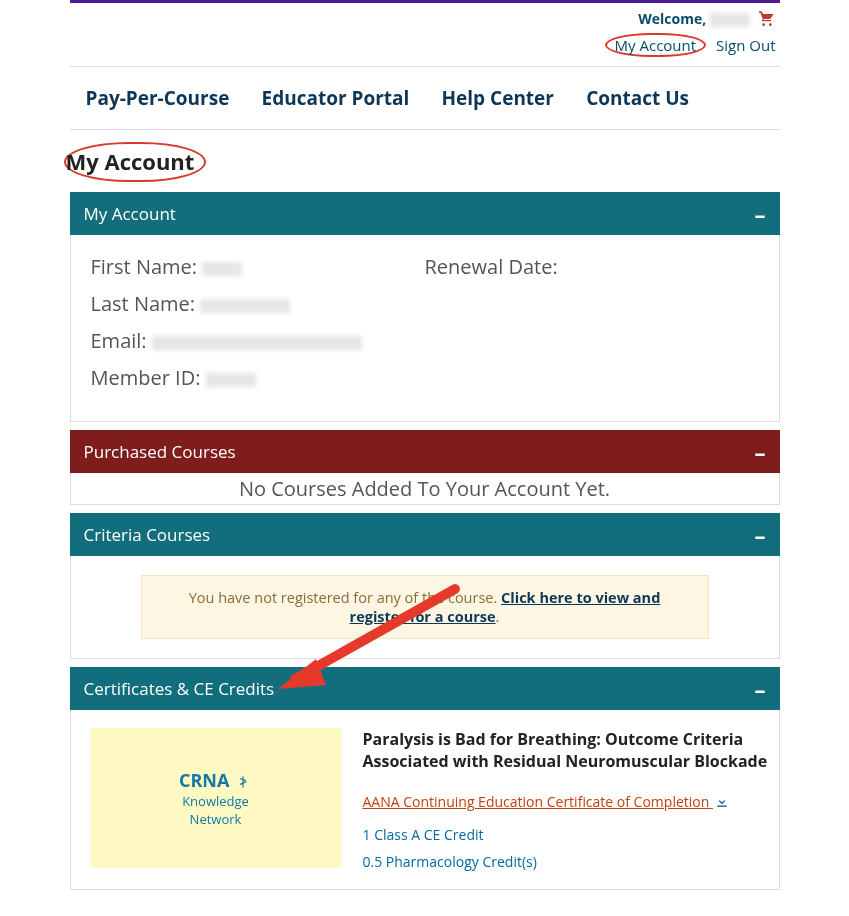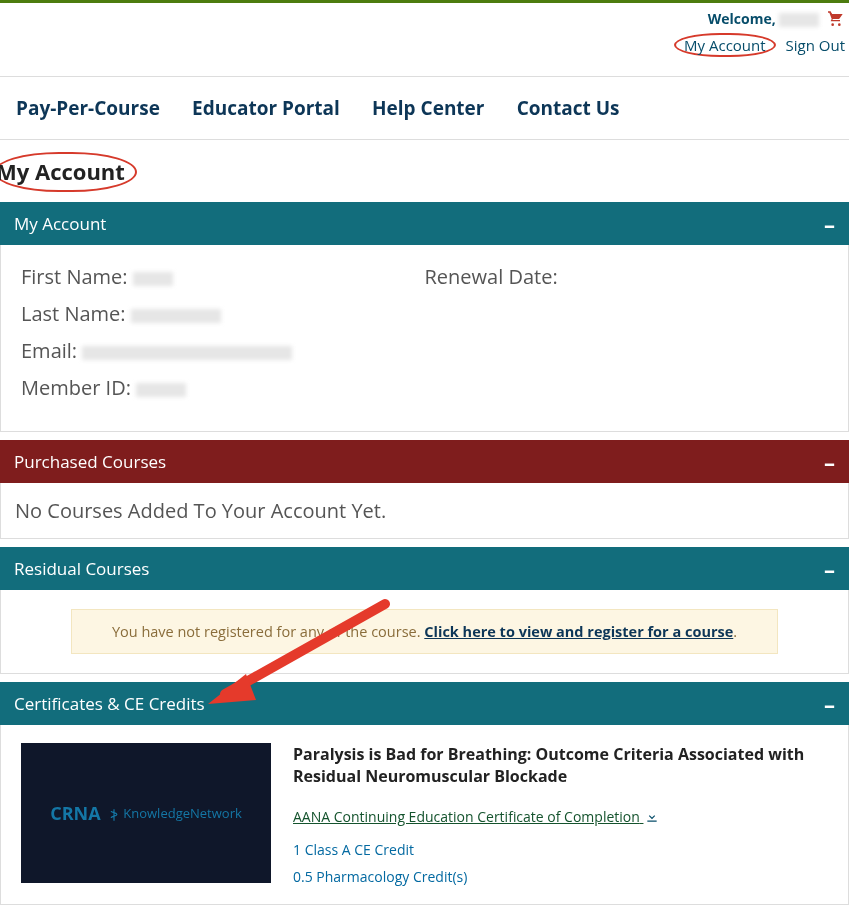--- a/index.html
+++ b/index.html
@@ -1,58 +1,58 @@
 <!DOCTYPE html>
 <html><head>
 <meta charset="utf-8">
 <style>
   html,body{margin:0;padding:0;font-family:"Segoe UI","Open Sans",Arial,sans-serif;color:#333;background:#fff}
-  .page{width:849px;margin:0 auto;border-top:3px solid #4d7c0f}
+  .page{width:710px;margin:0 auto;border-top:3px solid #4c1d95}
   
   .topbar{display:flex;justify-content:flex-end;padding:6px 4px 2px 0;font-size:14px;position:relative}
   .welcome{font-weight:700;color:#074d6a}
   .welcome-name{display:inline-block;width:40px;height:14px;background:#e6e6e6;filter:blur(2px);vertical-align:middle}
   .cart-icon{display:inline-flex;margin-left:4px;color:#c0392b;vertical-align:-2px}
   .acct-links{position:absolute;top:32px;right:4px;font-size:15px}
   .acct-links a{color:#074d6a;text-decoration:none;margin-left:6px}
   .circle-ann{border:2px solid #d63a2b;border-radius:50%/55%;padding:0 8px}
   
-  .nav{border-top:1px solid #ddd;border-bottom:1px solid #ddd;margin-top:46px;padding:18px 16px}
+  .nav{border-top:1px solid #ddd;border-bottom:1px solid #ddd;margin-top:36px;padding:18px 16px}
   .nav a{font-size:19px;font-weight:700;color:#0d3657;text-decoration:none;margin-right:28px}
   
   .page-title{font-size:22px;font-weight:700;color:#222;padding:16px 0 8px 0}
   .page-title span{border:2px solid #d63a2b;border-radius:50%/55%;padding:2px 10px 4px 0;margin-left:-6px}
   
   .panel{margin-top:8px}
   .panel-hdr{display:flex;justify-content:space-between;align-items:center;color:#fff;padding:10px 14px;font-size:17px;cursor:pointer}
   .hdr-teal{background:#126d7c}
   .hdr-navy{background:#7f1d1d}
   .collapse-icon{font-size:22px;line-height:14px;font-weight:700}
   .panel-body{border:1px solid #ddd;border-top:none;padding:18px 20px 20px;font-size:20px}
-  .panel-body.center{color:#555;padding:14px}
+  .panel-body.center{text-align:center;color:#555;padding:2px}
   .cols{display:flex}
   .col{flex:1}
   .row{margin-bottom:10px;color:#555}
   .lab{color:#555}
   .redact{display:inline-block;height:14px;background:#e6e6e6;filter:blur(2px);vertical-align:middle}
   .r40{width:40px}.r90{width:90px}.r210{width:210px}.r50{width:50px}
   .bold{font-weight:700;color:#333}
   .linkish{color:#074d6a;font-weight:700;text-decoration:underline;cursor:pointer}
   
   .notice{background:#fdf6e3;border:1px solid #f3e6c0;padding:12px 18px;margin:18px 70px;color:#8a6d3b;font-size:14.5px;text-align:center}
   .notice a{color:#0d3657;font-weight:700;text-decoration:underline}
   
   .cert-row{display:flex;padding:18px 0 10px 20px}
-  .thumb{width:250px;height:140px;background:#0f172a;display:flex;flex-direction:row;align-items:center;justify-content:center;margin-right:22px}
+  .thumb{width:250px;height:140px;background:#fef9c3;display:flex;flex-direction:column;align-items:center;justify-content:center;margin-right:22px}
   .thumb .c1{color:#1477a6;font-weight:700;font-size:18px}
   .thumb .c1 svg{vertical-align:-2px}
   .thumb .c2{color:#1477a6;font-size:13px}
   .cert-body{flex:1;}
   .cert-title{font-weight:700;font-size:16px;color:#222;margin-bottom:18px}
-  .cert-link{color:#14532d;text-decoration:underline;font-size:14px;margin-bottom:14px;display:inline-block}
+  .cert-link{color:#c2410c;text-decoration:underline;font-size:14px;margin-bottom:14px;display:inline-block}
   .cert-meta{font-size:14px;color:#0369a1;margin-bottom:8px}
   
   .arrow-wrap{position:relative;height:0}
   .arrow{position:absolute;left:200px;top:-78px;pointer-events:none}
 </style>
 </head>
 <body>
 <div class="page">
 
 <div class="topbar">
@@ -105,21 +105,21 @@
 <section class="panel">
   <div class="panel-hdr hdr-navy">
     <span>Purchased Courses</span>
     <span class="collapse-icon">–</span>
   </div>
   <div class="panel-body center">No Courses Added To Your Account Yet.</div>
 </section>
 
 <section class="panel">
   <div class="panel-hdr hdr-teal">
-    <span>Residual Courses</span>
+    <span>Criteria Courses</span>
     <span class="collapse-icon">–</span>
   </div>
   <div style="border:1px solid #ddd;border-top:none;padding:1px 0 1px 0">
     <div class="notice">
       <span>You have not registered for any of the course. </span>
       <a href="#">Click here to view and register for a course</a><span>.</span>
     </div>
   </div>
 </section>
 

